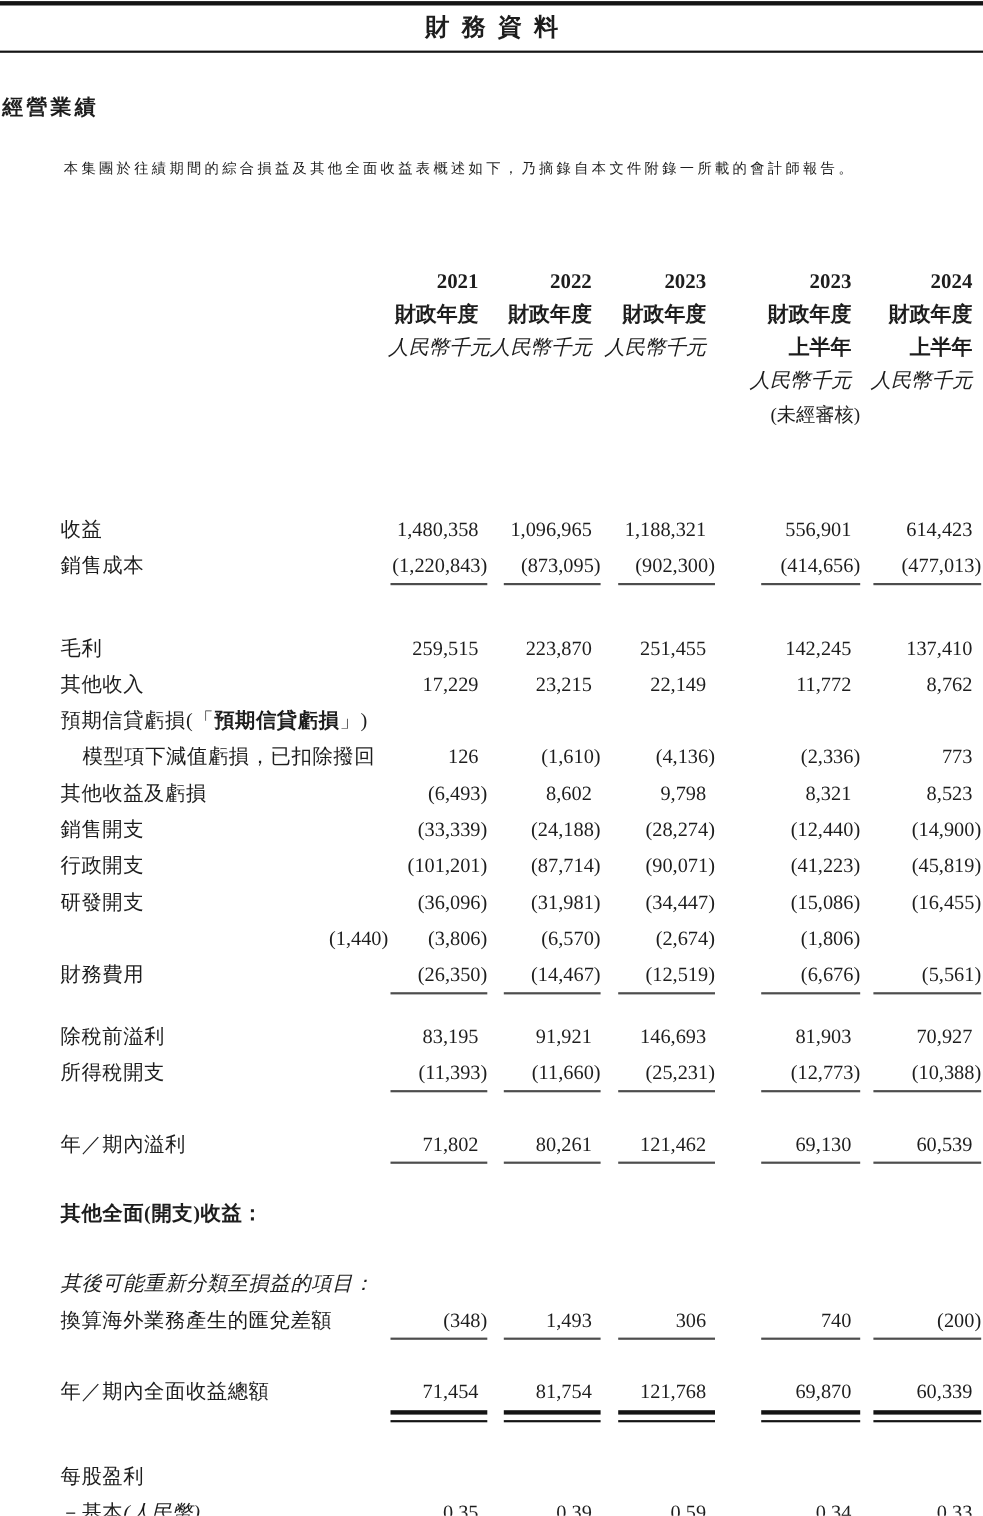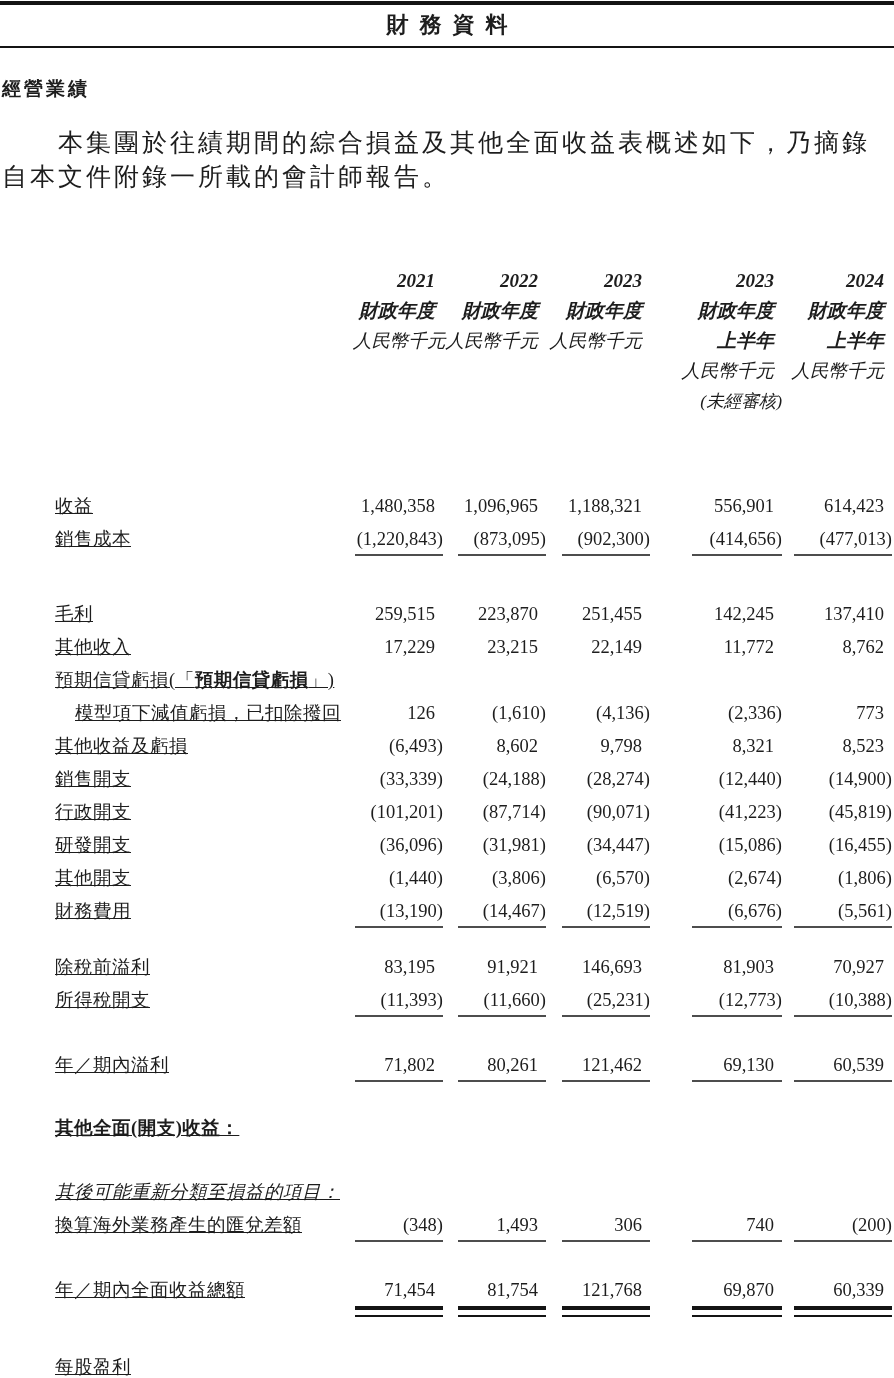--- a/index.html
+++ b/index.html
@@ -14,43 +14,43 @@
     overflow:hidden;position:relative;
   }
   .rule-top{height:4px;background:var(--rule);margin-top:1px;}
   .title{
     text-align:center;font-size:22px;font-weight:bold;line-height:28px;
     letter-spacing:11px;text-indent:11px;margin:6px 0 7px 0;
   }
   .rule-under-title{height:2px;background:var(--rule);}
   .section-heading{
     font-size:19px;font-weight:bold;letter-spacing:3px;
-    margin:28px 0 0 2px;line-height:26px;
+    margin:38px 0 0 2px;line-height:26px;
   }
   .intro{
-    font-size:25px;line-height:34px;letter-spacing:3px;
+    font-size:13px;line-height:34px;letter-spacing:3px;
     margin:24px 2px 0 2px;text-indent:56px;font-family:Liberation Serif, serif;
   }
   
   .fin-table{margin:42px 0 0 55px;width:837px;}
   .grid-row{
     display:grid;
     grid-template-columns:298px 90px 103px 104px 132px 110px;
     align-items:baseline;
   }
   
   .thead .hcol{display:block;}
-  .hline{height:30px;line-height:30px;text-align:right;white-space:nowrap;font-style:italic;}
+  .hline{height:30px;line-height:30px;text-align:right;white-space:nowrap;}
   .hline.h-year{font-weight:bold;font-size:19px;}
   .hline.h-unit{font-style:italic;font-size:18.5px;}
   .hline.h-note{font-size:17.5px;}
   .hline .pad{padding-right:8px;}
   
   .tbody{margin-top:26px;}
-  .trow{height:33px;text-decoration:underline;}
+  .trow{height:33px;}
   .lcell{
     font-size:18.5px;line-height:33px;letter-spacing:0.5px;
     white-space:nowrap;overflow:visible;
   }
   .lcell .seg-b{font-weight:bold;}
   .lcell .seg-i{font-style:italic;}
   .lcell.indent{padding-left:20px;}
   .cell{text-align:right;line-height:33px;}
   .nbox{
     display:inline-block;position:relative;line-height:33px;
@@ -202,30 +202,29 @@
         </div>
         <div class="grid-row trow">
           <div class="lcell"><span class="seg-n">研發開支</span></div>
           <div class="cell cell-1"><div class="nbox"><span class="val">(36,096)</span></div></div>
           <div class="cell cell-2"><div class="nbox"><span class="val">(31,981)</span></div></div>
           <div class="cell cell-3"><div class="nbox"><span class="val">(34,447)</span></div></div>
           <div class="cell cell-4"><div class="nbox"><span class="val">(15,086)</span></div></div>
           <div class="cell cell-5"><div class="nbox"><span class="val">(16,455)</span></div></div>
         </div>
         <div class="grid-row trow">
-          <div class="lcell"><span class="seg-n">其他開支</span></div>
           <div class="cell cell-1"><div class="nbox"><span class="val">(1,440)</span></div></div>
           <div class="cell cell-2"><div class="nbox"><span class="val">(3,806)</span></div></div>
           <div class="cell cell-3"><div class="nbox"><span class="val">(6,570)</span></div></div>
           <div class="cell cell-4"><div class="nbox"><span class="val">(2,674)</span></div></div>
           <div class="cell cell-5"><div class="nbox"><span class="val">(1,806)</span></div></div>
         </div>
         <div class="grid-row trow">
           <div class="lcell"><span class="seg-n">財務費用</span></div>
-          <div class="cell cell-1"><div class="nbox rule-single"><span class="val">(13,190)</span></div></div>
+          <div class="cell cell-1"><div class="nbox rule-single"><span class="val">(26,350)</span></div></div>
           <div class="cell cell-2"><div class="nbox rule-single"><span class="val">(14,467)</span></div></div>
           <div class="cell cell-3"><div class="nbox rule-single"><span class="val">(12,519)</span></div></div>
           <div class="cell cell-4"><div class="nbox rule-single"><span class="val">(6,676)</span></div></div>
           <div class="cell cell-5"><div class="nbox rule-single"><span class="val">(5,561)</span></div></div>
         </div>
         <div class="spacer" style="height: 23px;"></div>
         <div class="grid-row trow">
           <div class="lcell"><span class="seg-n">除稅前溢利</span></div>
           <div class="cell cell-1"><div class="nbox"><span class="val pad">83,195</span></div></div>
           <div class="cell cell-2"><div class="nbox"><span class="val pad">91,921</span></div></div>

